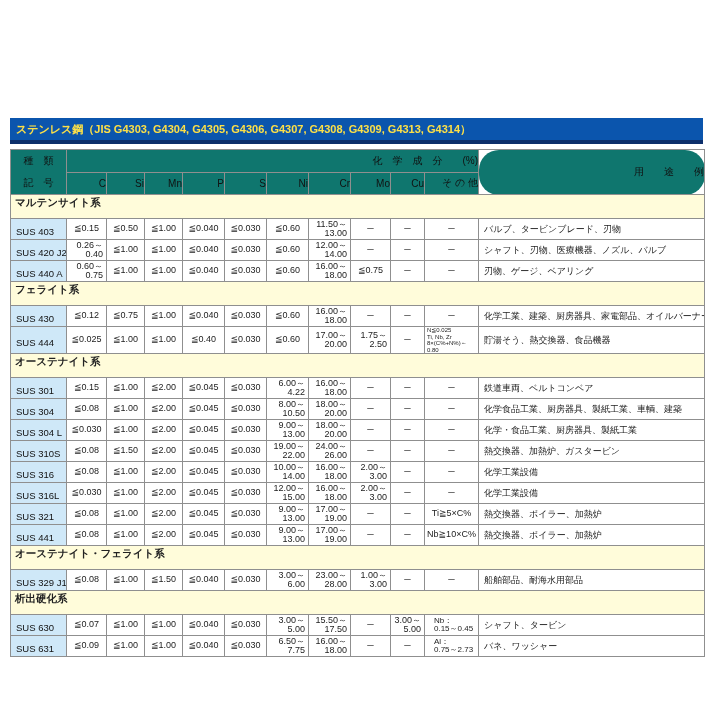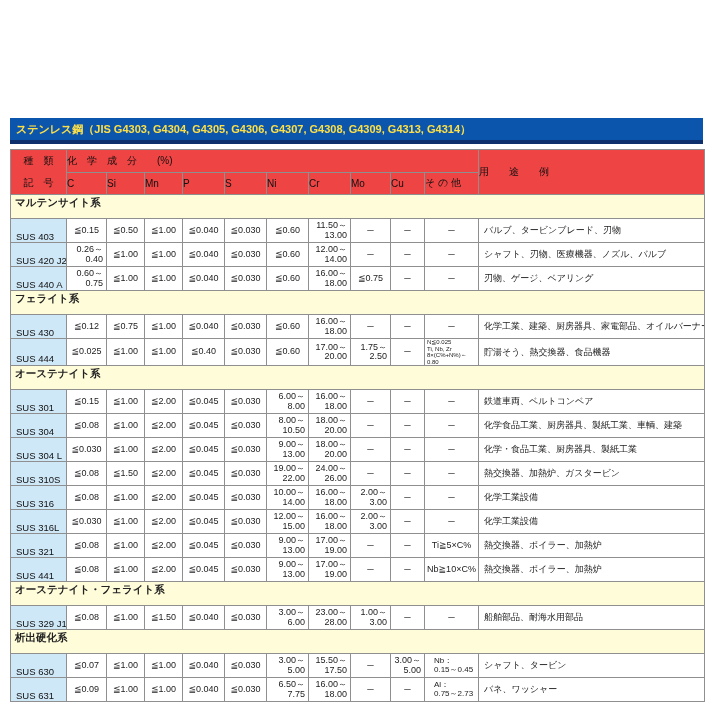--- a/index.html
+++ b/index.html
@@ -21,39 +21,39 @@
     position:absolute;left:10px;top:149px;width:693px;
     border-collapse:collapse;table-layout:fixed;
     border:1px solid #5a5a5a;
   }
   table.spec th, table.spec td{
     border:1px solid #8f8f8f;box-sizing:border-box;
     overflow:hidden;
   }
 
   thead th{
-    background:#ef4444;color:#111111;font-weight:normal;
-    font-size:10px;height:22px;padding:0;text-align:left;margin-left:44px;
+    background:#0f766e;color:#111111;font-weight:normal;
+    font-size:10px;height:22px;padding:0;text-align:right;margin-left:44px;
   }
   th.kind-cell{padding:0;}
   th.kind-cell .kline{
     height:22px;line-height:22px;display:flex;
     justify-content:center;font-size:10px;color:#111111;
   }
-  th.usage-head{font-size:10px;}
+  th.usage-head{font-size:10px;border-radius:20px;}
 
   td.section-cell{
     background:#fffcda;color:#222222;font-weight:bold;
     font-size:10.5px;height:17px;padding:1px 0 8px 4px;text-align:left;
   }
 
   tr.data-row{height:21px;}
   td.grade-cell{
     background:#cfe8f8;color:#111111;font-size:9.5px;
-    text-align:left;padding:12px 0 0 5px;white-space:nowrap;
+    text-align:left;padding:4px 0 0 5px;white-space:nowrap;
   }
   td.val{
     background:#ffffff;color:#222222;font-size:9px;line-height:9.5px;
     text-align:center;padding:0 2px;white-space:pre-line;
   }
   td.val.range{text-align:right;padding-right:3px;margin-top:32px;}
   td.val.other-left{text-align:left;font-size:8px;line-height:8.5px;padding-left:9px;}
   td.val.tiny{font-size:6px;line-height:6.5px;padding-left:2px;}
   td.usage-cell{
     background:#ffffff;color:#222222;font-size:9px;
@@ -197,21 +197,21 @@
           <td colspan="12" class="section-cell">オーステナイト系</td>
         </tr>
         <tr class="data-row">
           <td class="grade-cell">SUS 301</td>
           <td class="val">≦0.15</td>
           <td class="val">≦1.00</td>
           <td class="val">≦2.00</td>
           <td class="val">≦0.045</td>
           <td class="val">≦0.030</td>
           <td class="val range">6.00～
-8.00</td>
+4.22</td>
           <td class="val range">16.00～
 18.00</td>
           <td class="val">─</td>
           <td class="val">─</td>
           <td class="val">─</td>
           <td class="usage-cell">鉄道車両、ベルトコンベア</td>
         </tr>
         <tr class="data-row">
           <td class="grade-cell">SUS 304</td>
           <td class="val">≦0.08</td>

